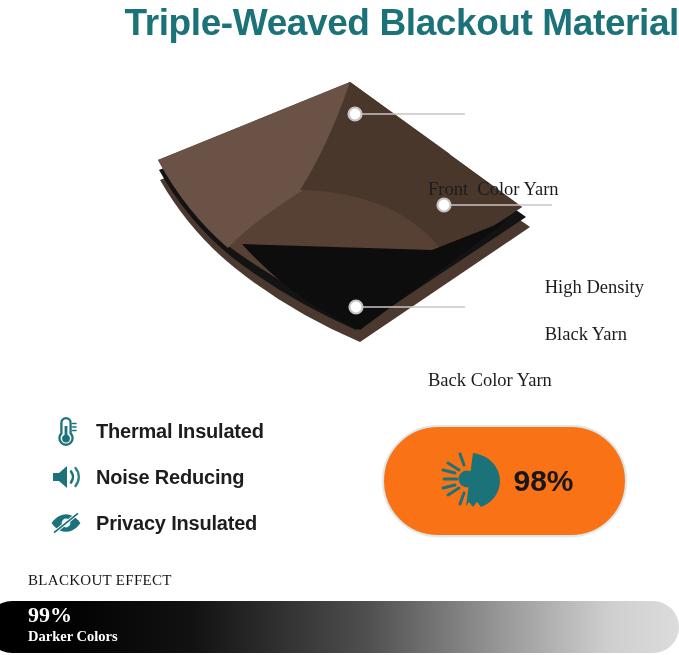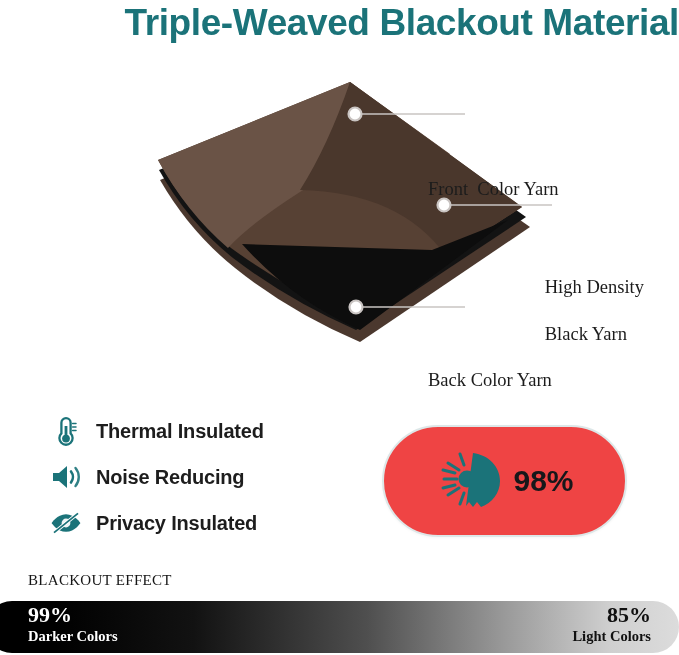--- a/index.html
+++ b/index.html
@@ -83,21 +83,21 @@
   }
 
   
   #badge {
     position: absolute;
     left: 382px; top: 425px;
     width: 245px;
     height: 112px;
     border: 2px solid #dde7e8;
     border-radius: 56px;
-    background: #ef4444;
+    background: #f97316;
     display: flex;
     align-items: center;
     justify-content: center;
     box-shadow: 0 1px 3px rgba(0,0,0,0.04);
   }
   #badge-icon {
     width: 72px; height: 70px;
     flex: 0 0 72px;
     margin-right: 6px;
     display: flex; align-items: center; justify-content: center;
@@ -265,19 +265,15 @@
     </span>
   </div>
 
   <div id="effect-heading">BLACKOUT EFFECT</div>
 
   <div id="gradient-bar">
     <span class="bar-block" id="bar-left">
       <span class="bar-pct">99%</span>
       <span class="bar-sub">Darker Colors</span>
     </span>
-    <span class="bar-block" id="bar-right">
-      <span class="bar-pct">85%</span>
-      <span class="bar-sub">Light Colors</span>
-    </span>
   </div>
 
 </div>
 
 </body></html>

